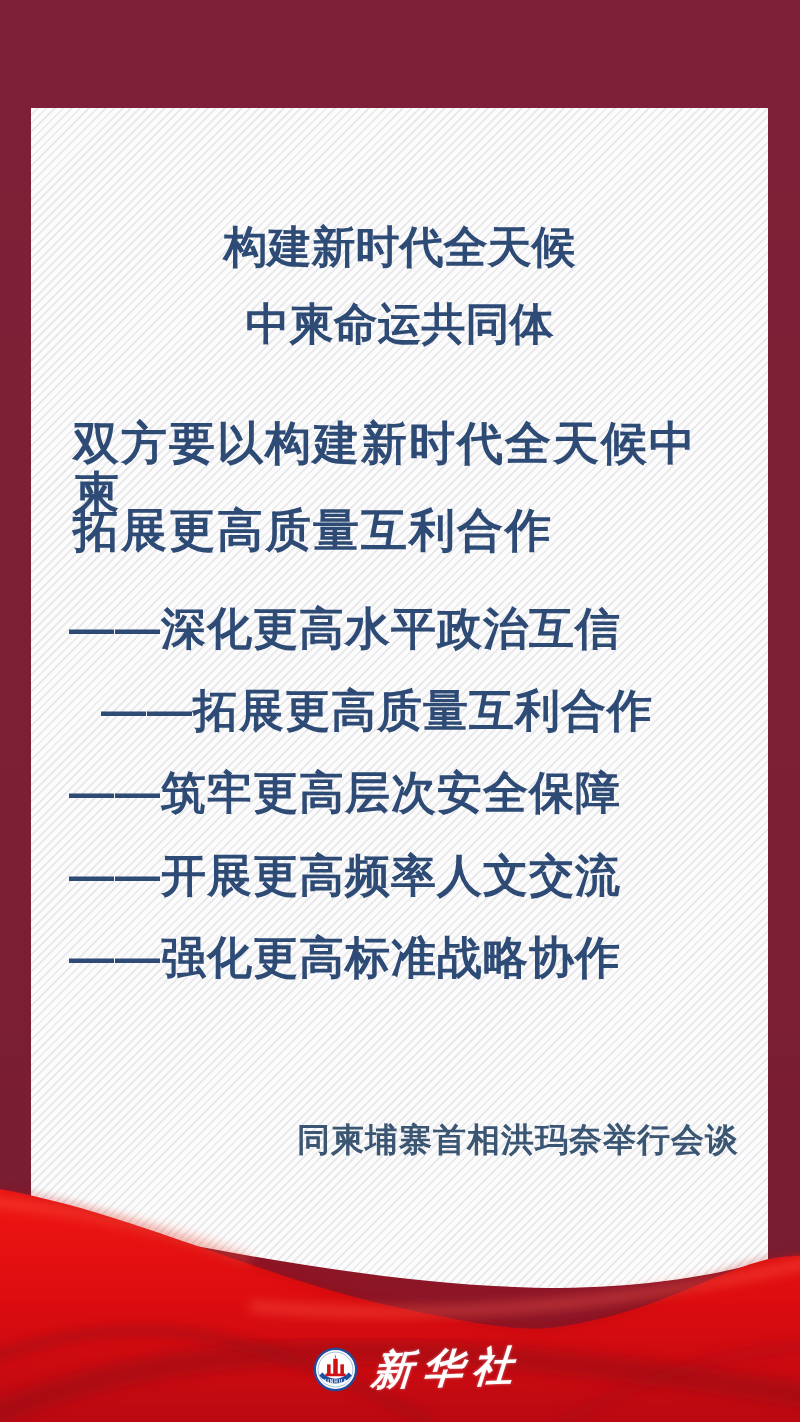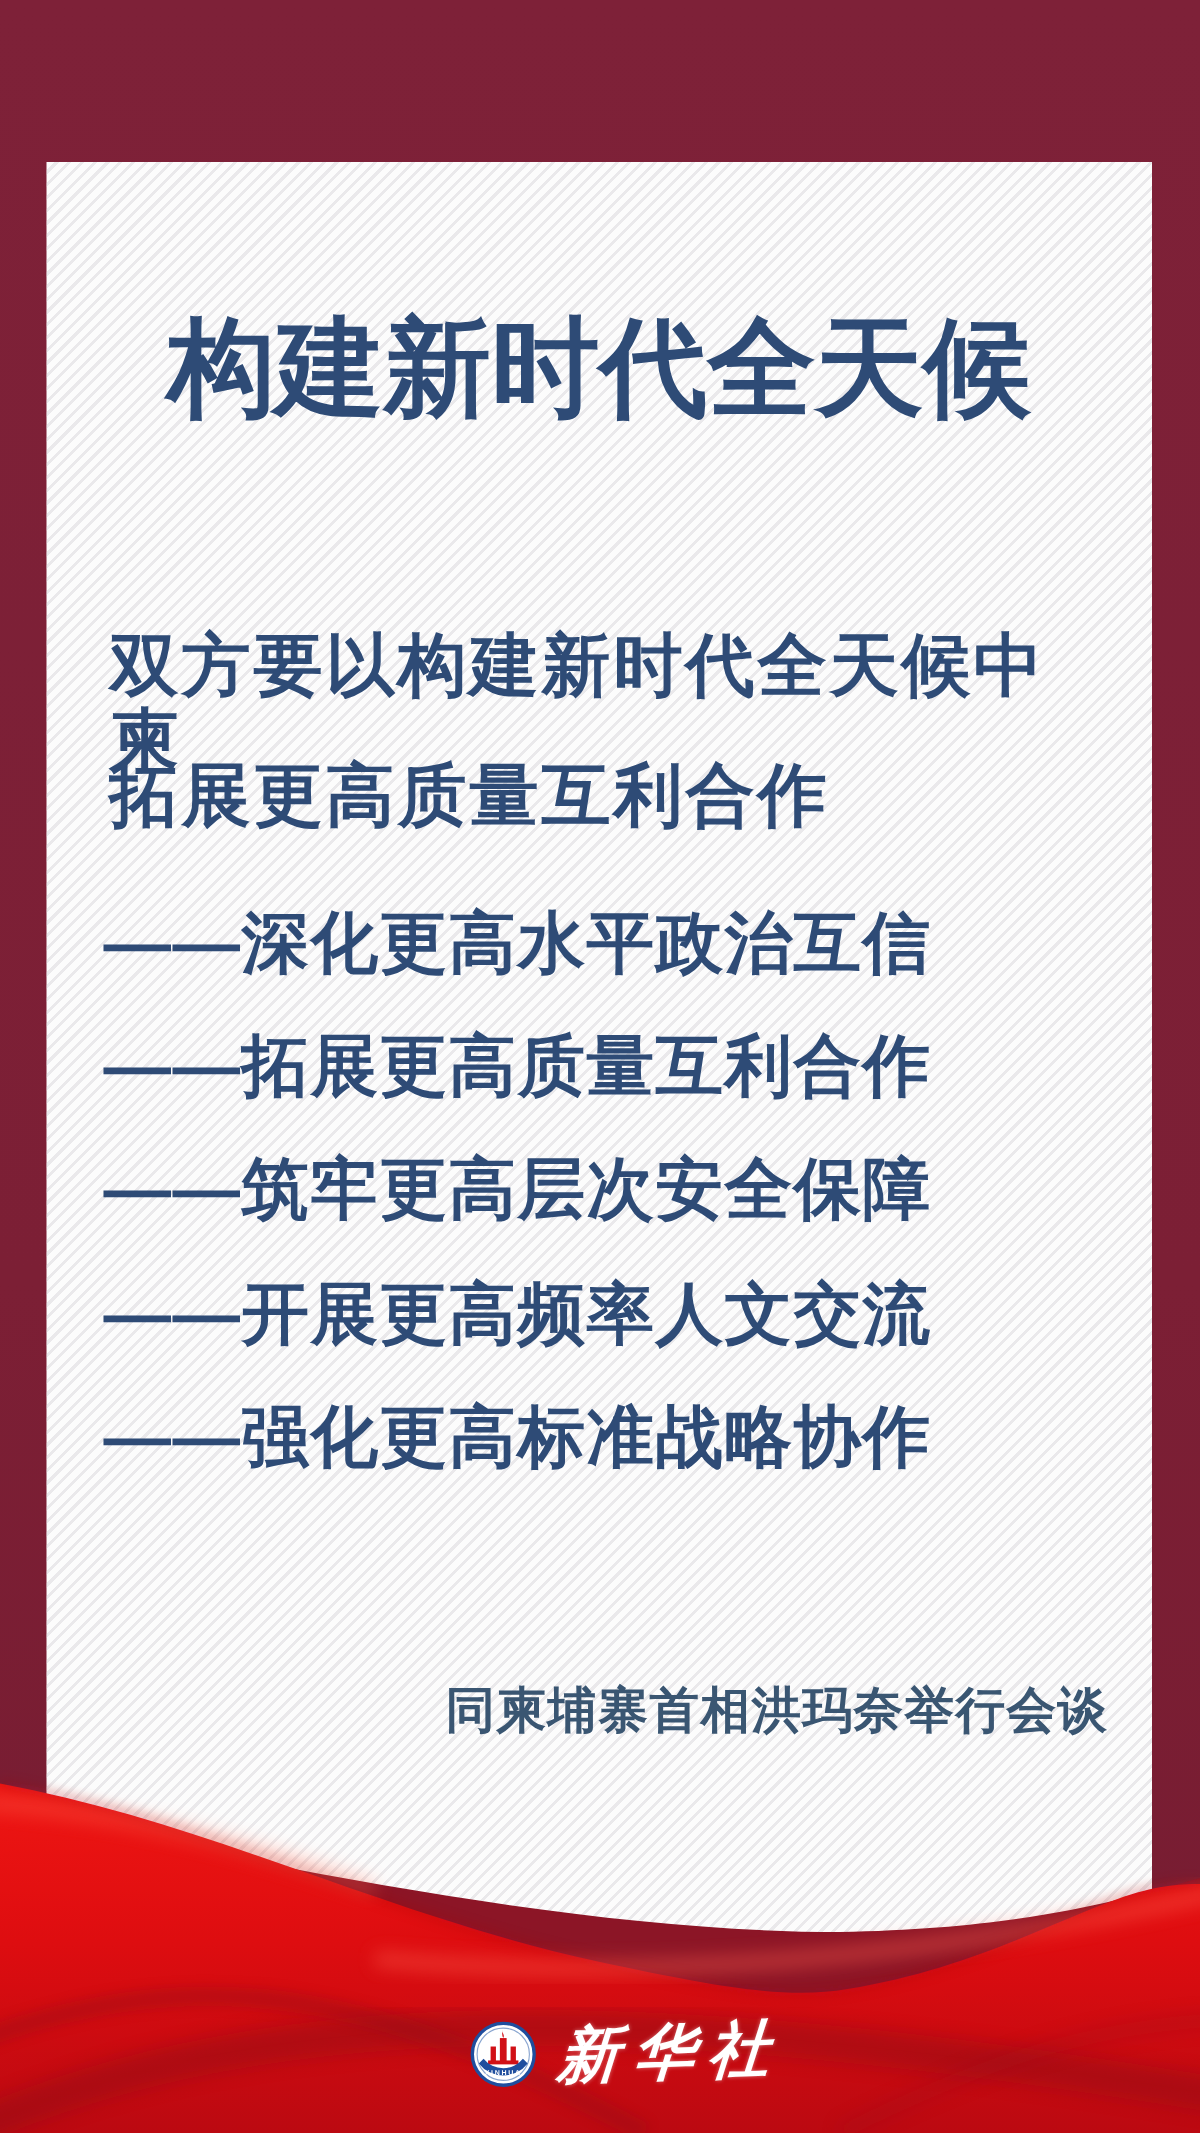--- a/index.html
+++ b/index.html
@@ -15,33 +15,33 @@
     background:
       repeating-linear-gradient(135deg,
         rgba(210,208,213,0.00) 0px, rgba(210,208,213,0.00) 4px,
         rgba(205,202,208,0.38) 4px, rgba(205,202,208,0.38) 6px),
       #fcfcfc;
     z-index:1;
   }
   .title{
     position:absolute;left:0;top:100px;width:100%;
     text-align:center;color:#2e4b76;font-weight:bold;
-    font-size:72px;line-height:77px;letter-spacing:0px;
+    font-size:44px;line-height:77px;letter-spacing:0px;
   }
   .quote{
     position:absolute;left:42px;right:30px;color:#2e4b76;font-weight:bold;
     font-size:46px;line-height:50px;letter-spacing:2px;
   }
   .q1{top:310px;}
   .q2{top:397px;}
   .bullet{
     position:absolute;left:38px;right:30px;color:#2e4b76;font-weight:bold;
     font-size:45px;line-height:49px;letter-spacing:1px;white-space:nowrap;
   }
-  .b0{top:496px;} .b1{top:578px;} .b2{top:660px;} .b3{top:743px;} .b4{top:825px;}
+  .b0{top:496px;} .b1{top:578px;margin-left:32px;} .b2{top:660px;} .b3{top:743px;} .b4{top:825px;}
   .signature{
     position:absolute;right:29px;top:933px;color:#2c4973;font-weight:bold;
     font-size:42px;letter-spacing:1px;
   }
   .meta{
     position:absolute;right:29px;color:#3a5672;font-weight:bold;
     font-size:33px;letter-spacing:1px;
   }
   .m1{top:1010px;font-weight:600;}
   .m2{top:1062px;font-weight:600;}
@@ -61,20 +61,21 @@
   }
 </style>
 </head>
 <body>
 
 <div class="stage">
 
   <div class="card">
     <div class="title">
       <div>构建新时代全天候</div>
+      <div>中柬命运共同体</div>
     </div>
 
     <div class="quote q1">双方要以构建新时代全天候中柬</div>
     <div class="quote q2">拓展更高质量互利合作</div>
 
     <div class="bullet b0">——深化更高水平政治互信</div>
     <div class="bullet b1">——拓展更高质量互利合作</div>
     <div class="bullet b2">——筑牢更高层次安全保障</div>
     <div class="bullet b4">——强化更高标准战略协作</div>
     <div class="bullet b3">——开展更高频率人文交流</div>

